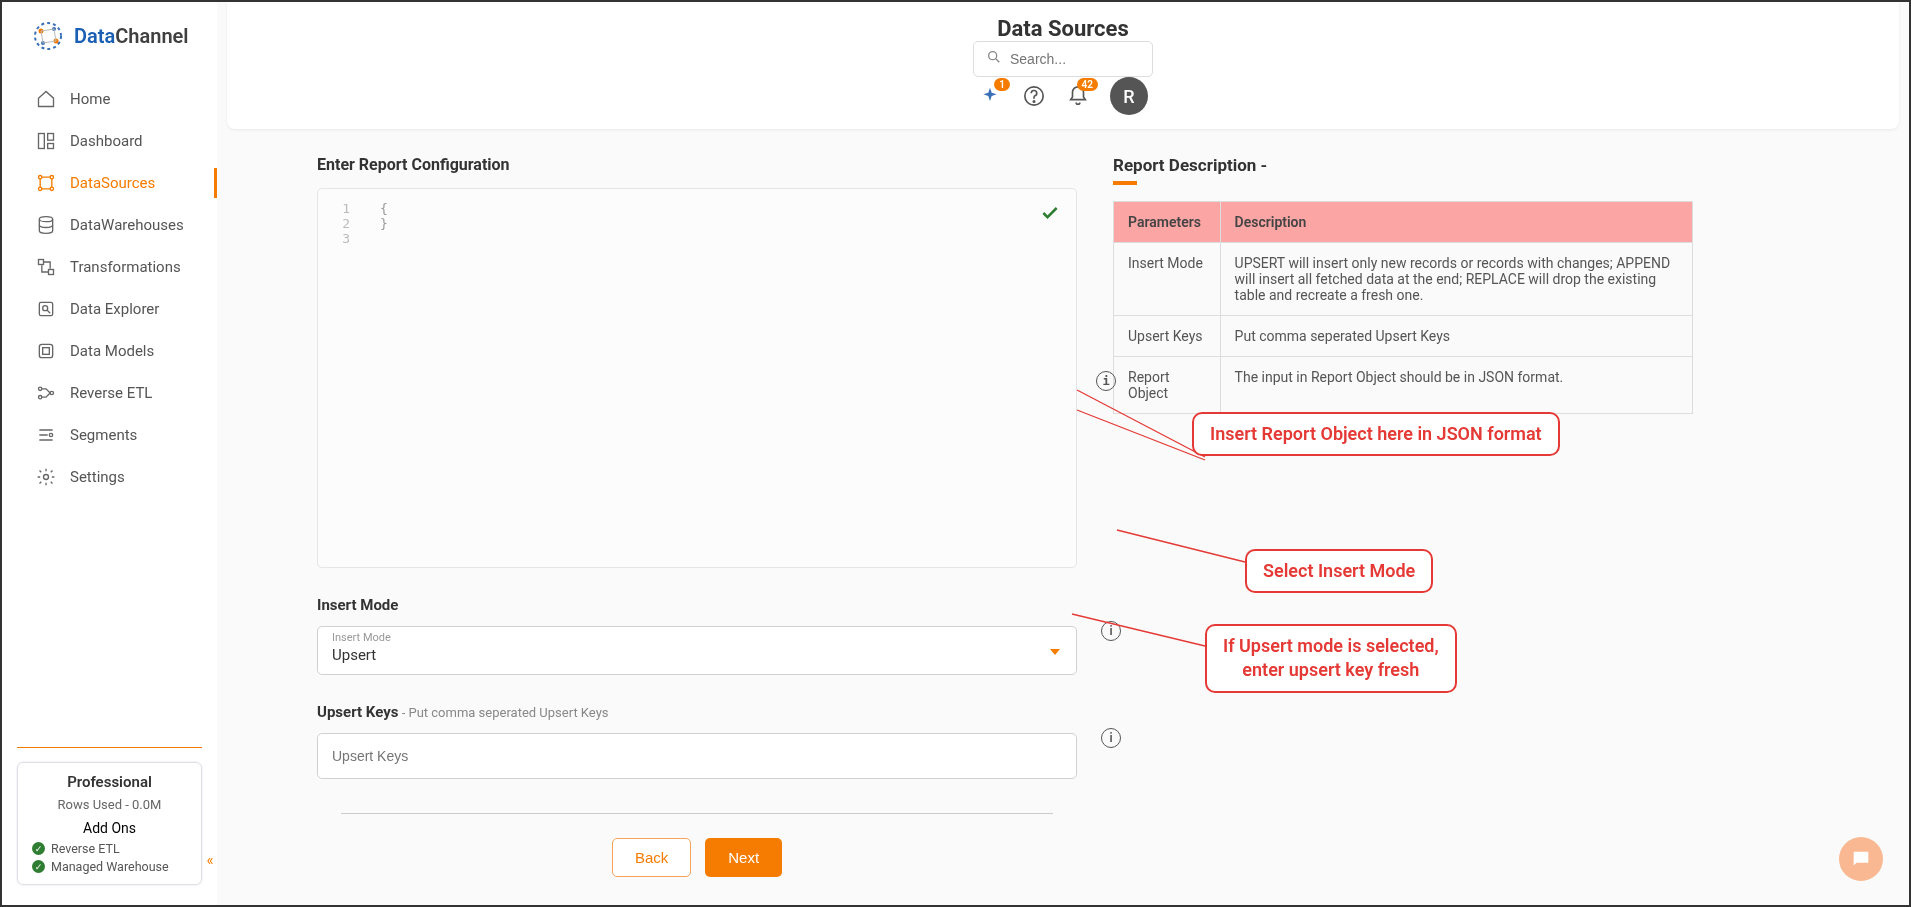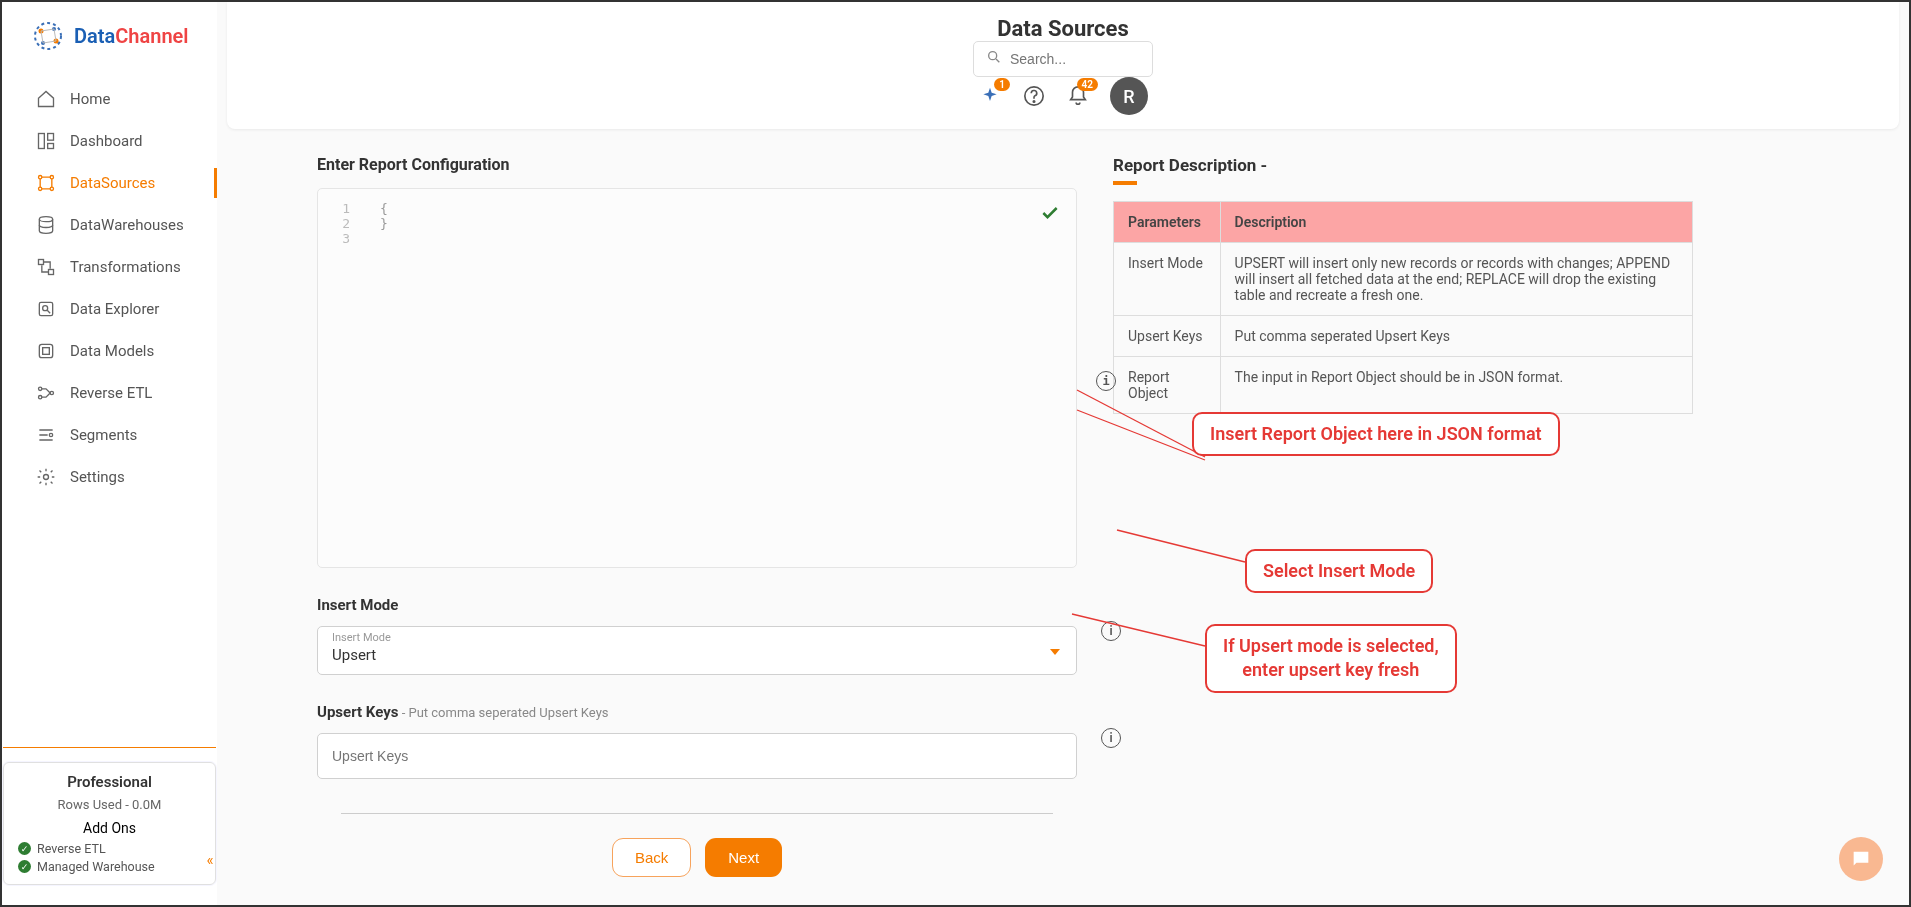--- a/index.html
+++ b/index.html
@@ -6,30 +6,30 @@
 body { font-family: -apple-system, BlinkMacSystemFont, "Segoe UI", Roboto, sans-serif; background: #fafafa; color: #444; width: 1911px; height: 907px; overflow: hidden; position: relative; border: 2px solid #333; }
 
 .app { display: flex; width: 100%; height: 100%; }
 
 
 .sidebar { width: 215px; background: #fff; display: flex; flex-direction: column; position: relative; }
 .logo-area { display: flex; align-items: center; gap: 10px; padding: 18px 20px 18px 30px; }
 .logo-icon { width: 32px; height: 32px; }
 .logo-text { font-size: 20px; font-weight: 600; }
 .logo-text .blue { color: #1a5fb4; }
-.logo-text .orange { color: #ef4444; text-align: right; }
+.logo-text .orange { color: #404040; text-align: right; }
 
 .nav { flex: 1; padding-top: 8px; }
 .nav-item { display: flex; align-items: center; gap: 14px; padding: 11px 20px 11px 34px; color: #555; font-size: 15px; cursor: pointer; position: relative; }
 .nav-item.active { color: #f57c00; }
 .nav-item.active::after { content:""; position:absolute; right:0; top:6px; bottom:6px; width:3px; background:#f57c00; }
 .nav-item .icon { width: 20px; height: 20px; display:flex; align-items:center; justify-content:center; color:#666; flex-shrink:0;}
 .nav-item.active .icon { color:#f57c00; }
 
-.sidebar-footer { padding: 10px 1px 20px; }
+.sidebar-footer { padding: 10px 15px 20px; }
 .hr-orange { height:1px; background:#f57c00; margin-bottom:14px; }
 .plan-card { border:1px solid #e0e0e0; border-radius:6px; padding:10px 14px; font-size:13px; text-align:center; box-shadow: 0 0 0 1px rgba(0,0,255,0.04); }
 .plan-title { font-weight:600; color:#333; margin-bottom:6px; font-size:15px;}
 .plan-rows { color:#666; margin-bottom:8px; }
 .addons-title { color:#000000; font-size:14px; margin-bottom:5px;}
 .addon-line { display:flex; align-items:center; gap:6px; text-align:left; font-size:12.5px; color:#555; margin-top:3px;}
 .addon-line .check { width:13px; height:13px; border-radius:50%; background:#2e7d32; display:flex; align-items:center; justify-content:center; color:#fff; font-size:9px;}
 
 .collapse-btn { position:absolute; right:-4px; bottom:34px; width:22px; height:22px; display:flex; align-items:center; justify-content:center; color:#f57c00; cursor:pointer; font-size:15px;}
 
@@ -63,21 +63,21 @@
 .form-field { margin-top: 28px; position: relative; }
 .select-box { border:1px solid #d0d0d0; border-radius:5px; padding:18px 14px 10px; position:relative; cursor:pointer; background:#fff;}
 .select-box .float-label { position:absolute; top:4px; left:14px; font-size:11px; color:#999;}
 .select-box .value { font-size:15px; color:#333;}
 .select-box .arrow { position:absolute; right:16px; top:22px; width:0; height:0; border-left:5px solid transparent; border-right:5px solid transparent; border-top:6px solid #f57c00;}
 .field-info { position:absolute; right:-44px; top:24px; color:#555;}
 .text-input { border:1px solid #d0d0d0; border-radius:5px; padding:14px; width:100%; font-size:14px; outline:none; background:#fff;}
 
 .divider { height:1px; background:#ccc; margin:34px 24px 24px;}
 .btn-row { display:flex; justify-content:center; gap:14px;}
-.btn { padding:10px 22px; border-radius:11px; font-size:15px; cursor:pointer; border:1px solid transparent;}
+.btn { padding:10px 22px; border-radius:5px; font-size:15px; cursor:pointer; border:1px solid transparent;}
 .btn-back { background:#fff; border-color:#f7a35c; color:#f57c00;}
 .btn-next { background:#f57c00; color:#fff;}
 
 
 .orange-underline { width:24px; height:4px; background:#f57c00; margin:6px 0 16px;}
 .desc-text { font-size:14px; color:#6a6a6a; line-height:1.45; margin-bottom:20px;}
 .param-table { width:100%; border-collapse:collapse; font-size:14px;}
 .param-table th, .param-table td { border:1px solid #ddd; padding:12px 14px; text-align:left; vertical-align:top;}
 .param-table th { background:#fca5a5; color:#444; font-weight:600;}
 .param-table td { color:#555;}

